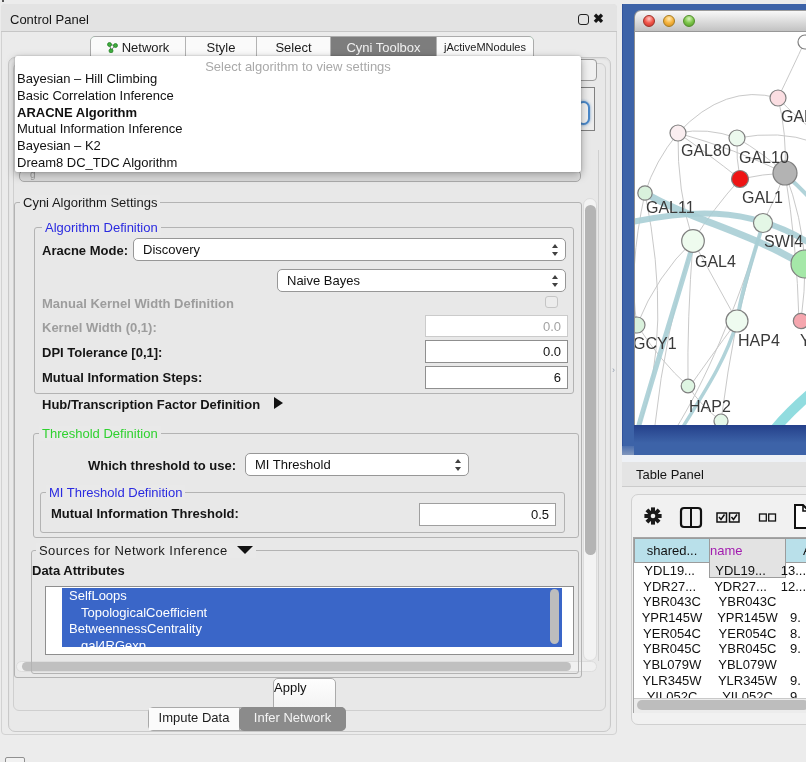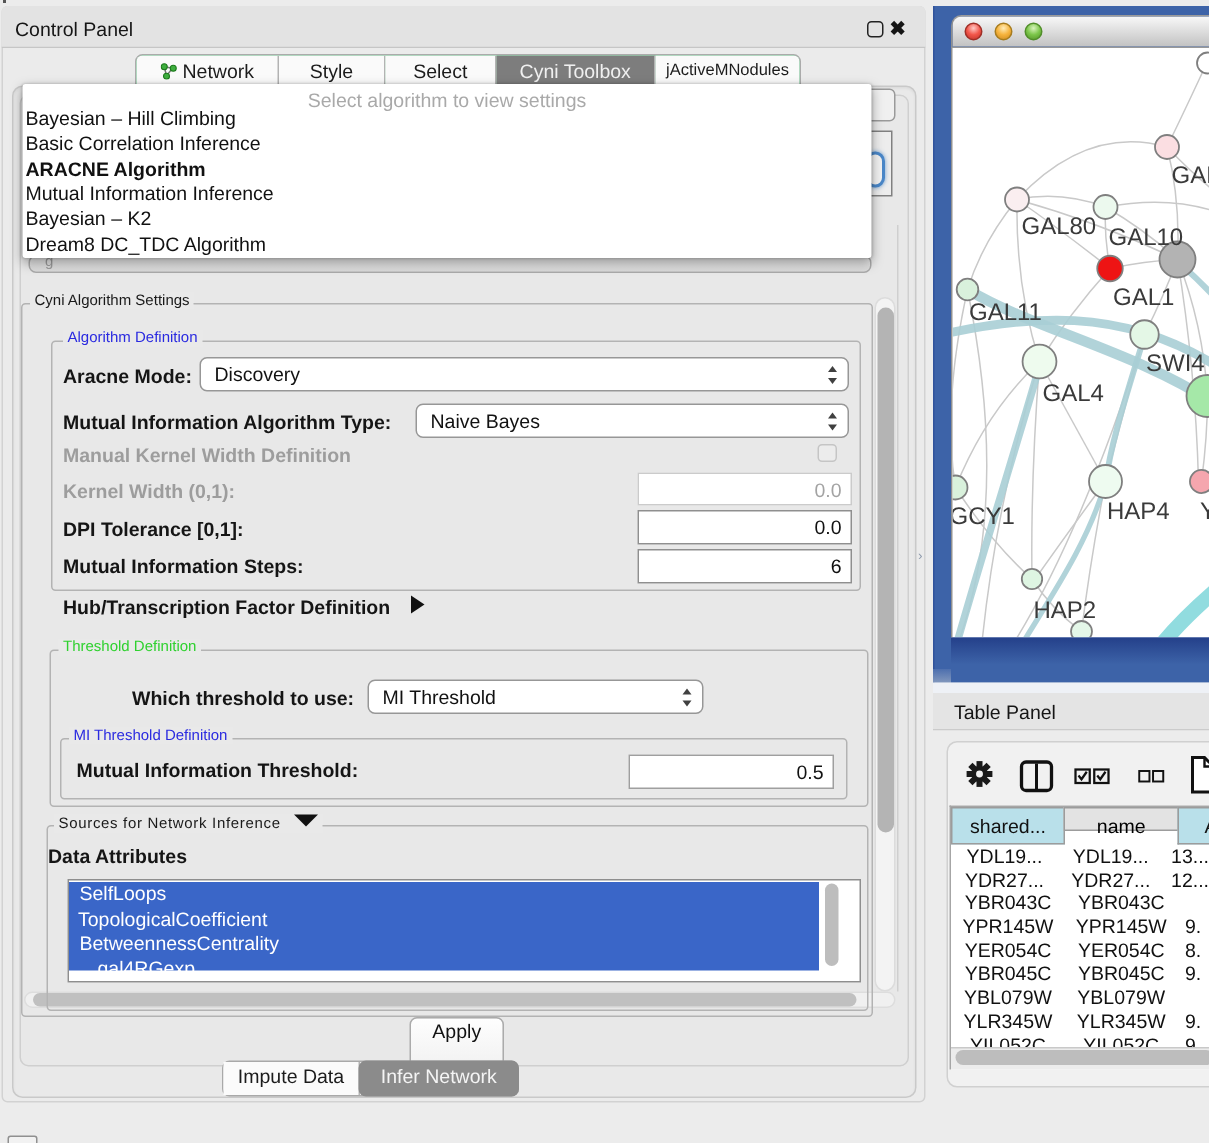--- a/index.html
+++ b/index.html
@@ -1,20 +1,20 @@
 <!DOCTYPE html>
 <html><head><meta charset="utf-8"><style>
 html,body{margin:0;padding:0}
 #page{position:relative;width:806px;height:762px;background:#ececec;font-family:"Liberation Sans",sans-serif;overflow:hidden}
 .ab{position:absolute}
 .lb{position:absolute;font-size:13px;color:#151515;white-space:nowrap}
 .b{font-weight:bold}
 .gy{color:#9d9d9d}
 .grp{position:absolute;border:1px solid #b3b3b3;border-radius:3px}
-.leg{position:absolute;top:-8px;left:6px;background:#e9e9e9;padding:0 3px;font-size:10px;white-space:nowrap;color:#1a1a1a}
+.leg{position:absolute;top:-8px;left:6px;background:#e9e9e9;padding:0 3px;font-size:13px;white-space:nowrap;color:#1a1a1a}
 .combo{position:absolute;background:#fff;border:1px solid #979797;border-radius:5px;font-size:13px;color:#111;line-height:21px;padding-left:9px;box-sizing:border-box}
 .spn{position:absolute;right:5px;top:50%;margin-top:-7px;width:9px;height:14px}
 .spn:before{content:"";position:absolute;left:1px;top:1px;border-left:3.5px solid transparent;border-right:3.5px solid transparent;border-bottom:4.5px solid #404040}
 .spn:after{content:"";position:absolute;left:1px;top:9px;border-left:3.5px solid transparent;border-right:3.5px solid transparent;border-top:4.5px solid #404040}
 .fld{position:absolute;background:#fff;font-size:13px;text-align:right;padding-right:6px;box-sizing:border-box;line-height:21px}
 .seg{font-size:13px;line-height:21px;text-align:center;color:#1c1c1c;background:#fafafa;border-right:1px solid #b3b3b3;box-sizing:border-box}
 </style></head><body>
 <div id="page">
 
 <div class="ab" style="left:1px;top:4px;width:616px;height:731px;background:#ebebeb;border:1px solid #d2d2d2;border-radius:4px;box-sizing:border-box"></div>
@@ -54,21 +54,20 @@
 <div class="ab" style="left:16px;top:661px;width:581px;height:11px;background:#f0f0f0;border:1px solid #ddd;border-radius:6px;box-sizing:border-box"></div>
 <div class="ab" style="left:22px;top:661.5px;width:549px;height:9px;background:#c0c0c0;border-radius:4.5px"></div>
 
 <div class="grp" style="left:14px;top:202px;width:566px;height:474px"></div>
 <div class="leg" style="position:absolute;left:20px;top:195px">Cyni Algorithm Settings</div>
 
 <div class="grp" style="left:34px;top:227px;width:538px;height:165px"></div>
 <div class="leg" style="position:absolute;left:42px;top:220px;color:#2a2ae0">Algorithm Definition</div>
 <div class="lb b" style="left:42px;top:243px">Aracne Mode:</div>
 <div class="combo" style="left:133px;top:238px;width:433px;height:23px">Discovery<span class="spn"></span></div>
-<div class="lb b" style="left:42px;top:274px">Mutual Information Algorithm Type:</div>
 <div class="combo" style="left:277px;top:269px;width:289px;height:23px">Naive Bayes<span class="spn"></span></div>
 <div class="lb b gy" style="left:42px;top:296px">Manual Kernel Width Definition</div>
 <div class="ab" style="left:545px;top:296px;width:13px;height:12px;background:#ececec;border:1px solid #c5c5c5;border-radius:3px;box-sizing:border-box"></div>
 <div class="lb b gy" style="left:42px;top:320px">Kernel Width (0,1):</div>
 <div class="fld" style="left:425px;top:315px;width:143px;height:22px;border:1px solid #cbcbcb;color:#a3a3a3">0.0</div>
 <div class="lb b" style="left:42px;top:345px">DPI Tolerance [0,1]:</div>
 <div class="fld" style="left:425px;top:340px;width:143px;height:23px;border:1px solid #8f8f8f;color:#111">0.0</div>
 <div class="lb b" style="left:42px;top:370px">Mutual Information Steps:</div>
 <div class="fld" style="left:425px;top:366px;width:143px;height:23px;border:1px solid #8f8f8f;color:#111">6</div>
 <div class="lb b" style="left:42px;top:397px">Hub/Transcription Factor Definition</div>
@@ -80,30 +79,30 @@
 <div class="combo" style="left:245px;top:453px;width:224px;height:23px">MI Threshold<span class="spn"></span></div>
 <div class="grp" style="left:40px;top:492px;width:523px;height:39px"></div>
 <div class="leg" style="position:absolute;left:46px;top:485px;color:#2a2ae0">MI Threshold Definition</div>
 <div class="lb b" style="left:51px;top:506px">Mutual Information Threshold:</div>
 <div class="fld" style="left:419px;top:503px;width:137px;height:23px;border:1px solid #9f9f9f;color:#111">0.5</div>
 
 <div class="grp" style="left:31px;top:550px;width:546px;height:122px"></div>
 <div class="leg" style="position:absolute;left:36px;top:543px;letter-spacing:.45px">Sources for Network Inference<span style="display:inline-block;width:0;height:0;border-left:8px solid transparent;border-right:8px solid transparent;border-top:8.5px solid #111;vertical-align:1px;margin-left:9px"></span></div>
 <div class="lb b" style="left:32px;top:563px">Data Attributes</div>
 <div class="ab" style="left:45px;top:586px;width:529px;height:69px;background:#fff;border:1px solid #8e8e8e;box-sizing:border-box;overflow:hidden">
-<div style="position:absolute;left:0px;top:1px;width:500px;height:59px;background:#3a66c8;color:#fff;font-size:13px">
+<div style="position:absolute;left:16px;top:1px;width:500px;height:59px;background:#3a66c8;color:#fff;font-size:13px">
 <div style="height:16.7px;line-height:16.7px;padding-left:7px">SelfLoops</div>
-<div style="height:16.7px;line-height:16.7px;padding-left:6px">TopologicalCoefficient</div>
+<div style="height:16.7px;line-height:16.7px;padding-left:19px">TopologicalCoefficient</div>
 <div style="height:16.7px;line-height:16.7px;padding-left:7px">BetweennessCentrality</div>
 <div style="height:16.7px;line-height:16.7px;padding-left:19px">gal4RGexp</div>
 </div>
 <div style="position:absolute;left:504px;top:2px;width:9px;height:55px;background:#bdbdbd;border-radius:5px"></div>
 </div>
 
-<div class="ab" style="left:273px;top:678px;width:63px;height:35px;background:linear-gradient(#fefefe,#f1f1f1);border:1px solid #ababab;border-radius:5px;box-sizing:border-box;text-align:center;font-size:13px;line-height:18px;color:#111">Apply</div>
+<div class="ab" style="left:273px;top:678px;width:63px;height:35px;background:linear-gradient(#fefefe,#f1f1f1);border:1px solid #ababab;border-radius:5px;box-sizing:border-box;font-size:13px;line-height:18px;color:#111">Apply</div>
 
 <div class="ab" style="left:148px;top:707px;height:22px;display:flex;border:1px solid #a9a9a9;border-radius:5px;background:#fbfbfb">
 <div class="seg" style="width:91px;line-height:20px;background:#fbfbfb">Impute Data</div>
 <div class="seg" style="width:107px;line-height:22px;background:#8b8b8b;color:#f4f4f4;border:none;border-radius:5px;margin:-1px">Infer Network</div>
 </div>
 
 <div class="ab" style="left:5px;top:757px;width:18px;height:12px;background:#f2f2f2;border:1.5px solid #909090;border-radius:2px"></div>
 <div class="lb" style="left:612px;top:365px;font-size:9px;color:#8e9aac">›</div>
 
 <div class="ab" style="left:15px;top:56px;width:566px;height:116px;background:#fff;border-radius:2px;box-shadow:0 3px 8px rgba(0,0,0,.35),0 0 2px rgba(0,0,0,.25)">
@@ -231,21 +230,21 @@
 </g>
 <g fill="none" stroke="#111" stroke-width="1.3">
 <rect x="119.5" y="13" width="6.8" height="7"></rect>
 <rect x="128.7" y="13" width="6.8" height="7"></rect>
 </g>
 <path d="M155,4 h8 l6,6 v17 h-14 z" fill="#fff" stroke="#111" stroke-width="2"></path>
 <path d="M163,4 v6 h6" fill="none" stroke="#111" stroke-width="1.6"></path>
 </svg>
 <div class="ab" style="left:633px;top:537px;width:174px;height:176px;background:#fff;border:1px solid #a6a6a6;border-bottom:none;box-sizing:border-box"></div>
 <div class="ab" style="left:634px;top:538px;width:76px;height:25px;background:#b9e0ea;border:1px solid #9c9c9c;box-sizing:border-box;font-size:13px;text-align:center;line-height:24px;color:#111">shared...</div>
-<div class="ab" style="left:709px;top:538px;width:77px;height:16px;background:#e3e3e3;border:1px solid #9c9c9c;box-sizing:border-box;font-size:13px;text-align:center;line-height:24px;color:#000000">name</div>
+<div class="ab" style="left:709px;top:538px;width:77px;height:40px;background:#e3e3e3;border:1px solid #9c9c9c;box-sizing:border-box;font-size:13px;line-height:24px;color:#a21caf">name</div>
 <div class="ab" style="left:785px;top:538px;width:21px;height:25px;background:#b9e0ea;border:1px solid #9c9c9c;border-right:none;box-sizing:border-box;font-size:13px;line-height:24px;padding-left:17px;color:#111;overflow:hidden">A</div>
 <div class="ab" style="left:634px;top:563px;width:172px;height:136px;overflow:hidden;font-size:13px;color:#111">
 <div style="display:flex;height:15.7px;line-height:15.7px">
         <div style="width:76px;text-align:center">YDL19...</div>
         <div style="width:75px;text-align:center">YDL19...</div>
         <div style="padding-left:5px">13...</div>
       </div>
 <div style="display:flex;height:15.7px;line-height:15.7px">
         <div style="width:76px;text-align:center">YDR27...</div>
         <div style="width:75px;text-align:center">YDR27...</div>

